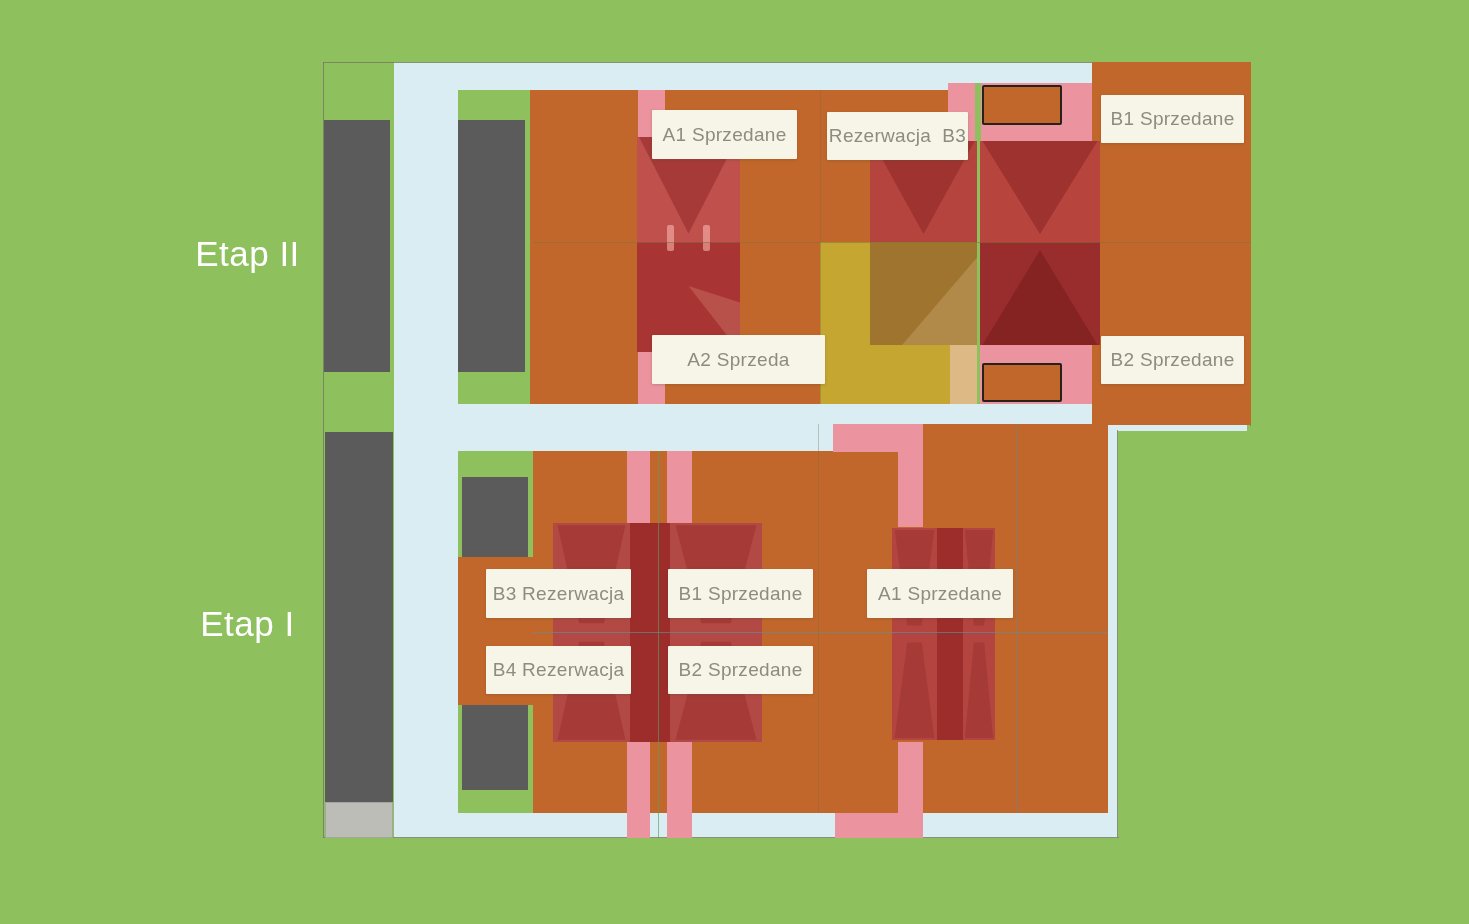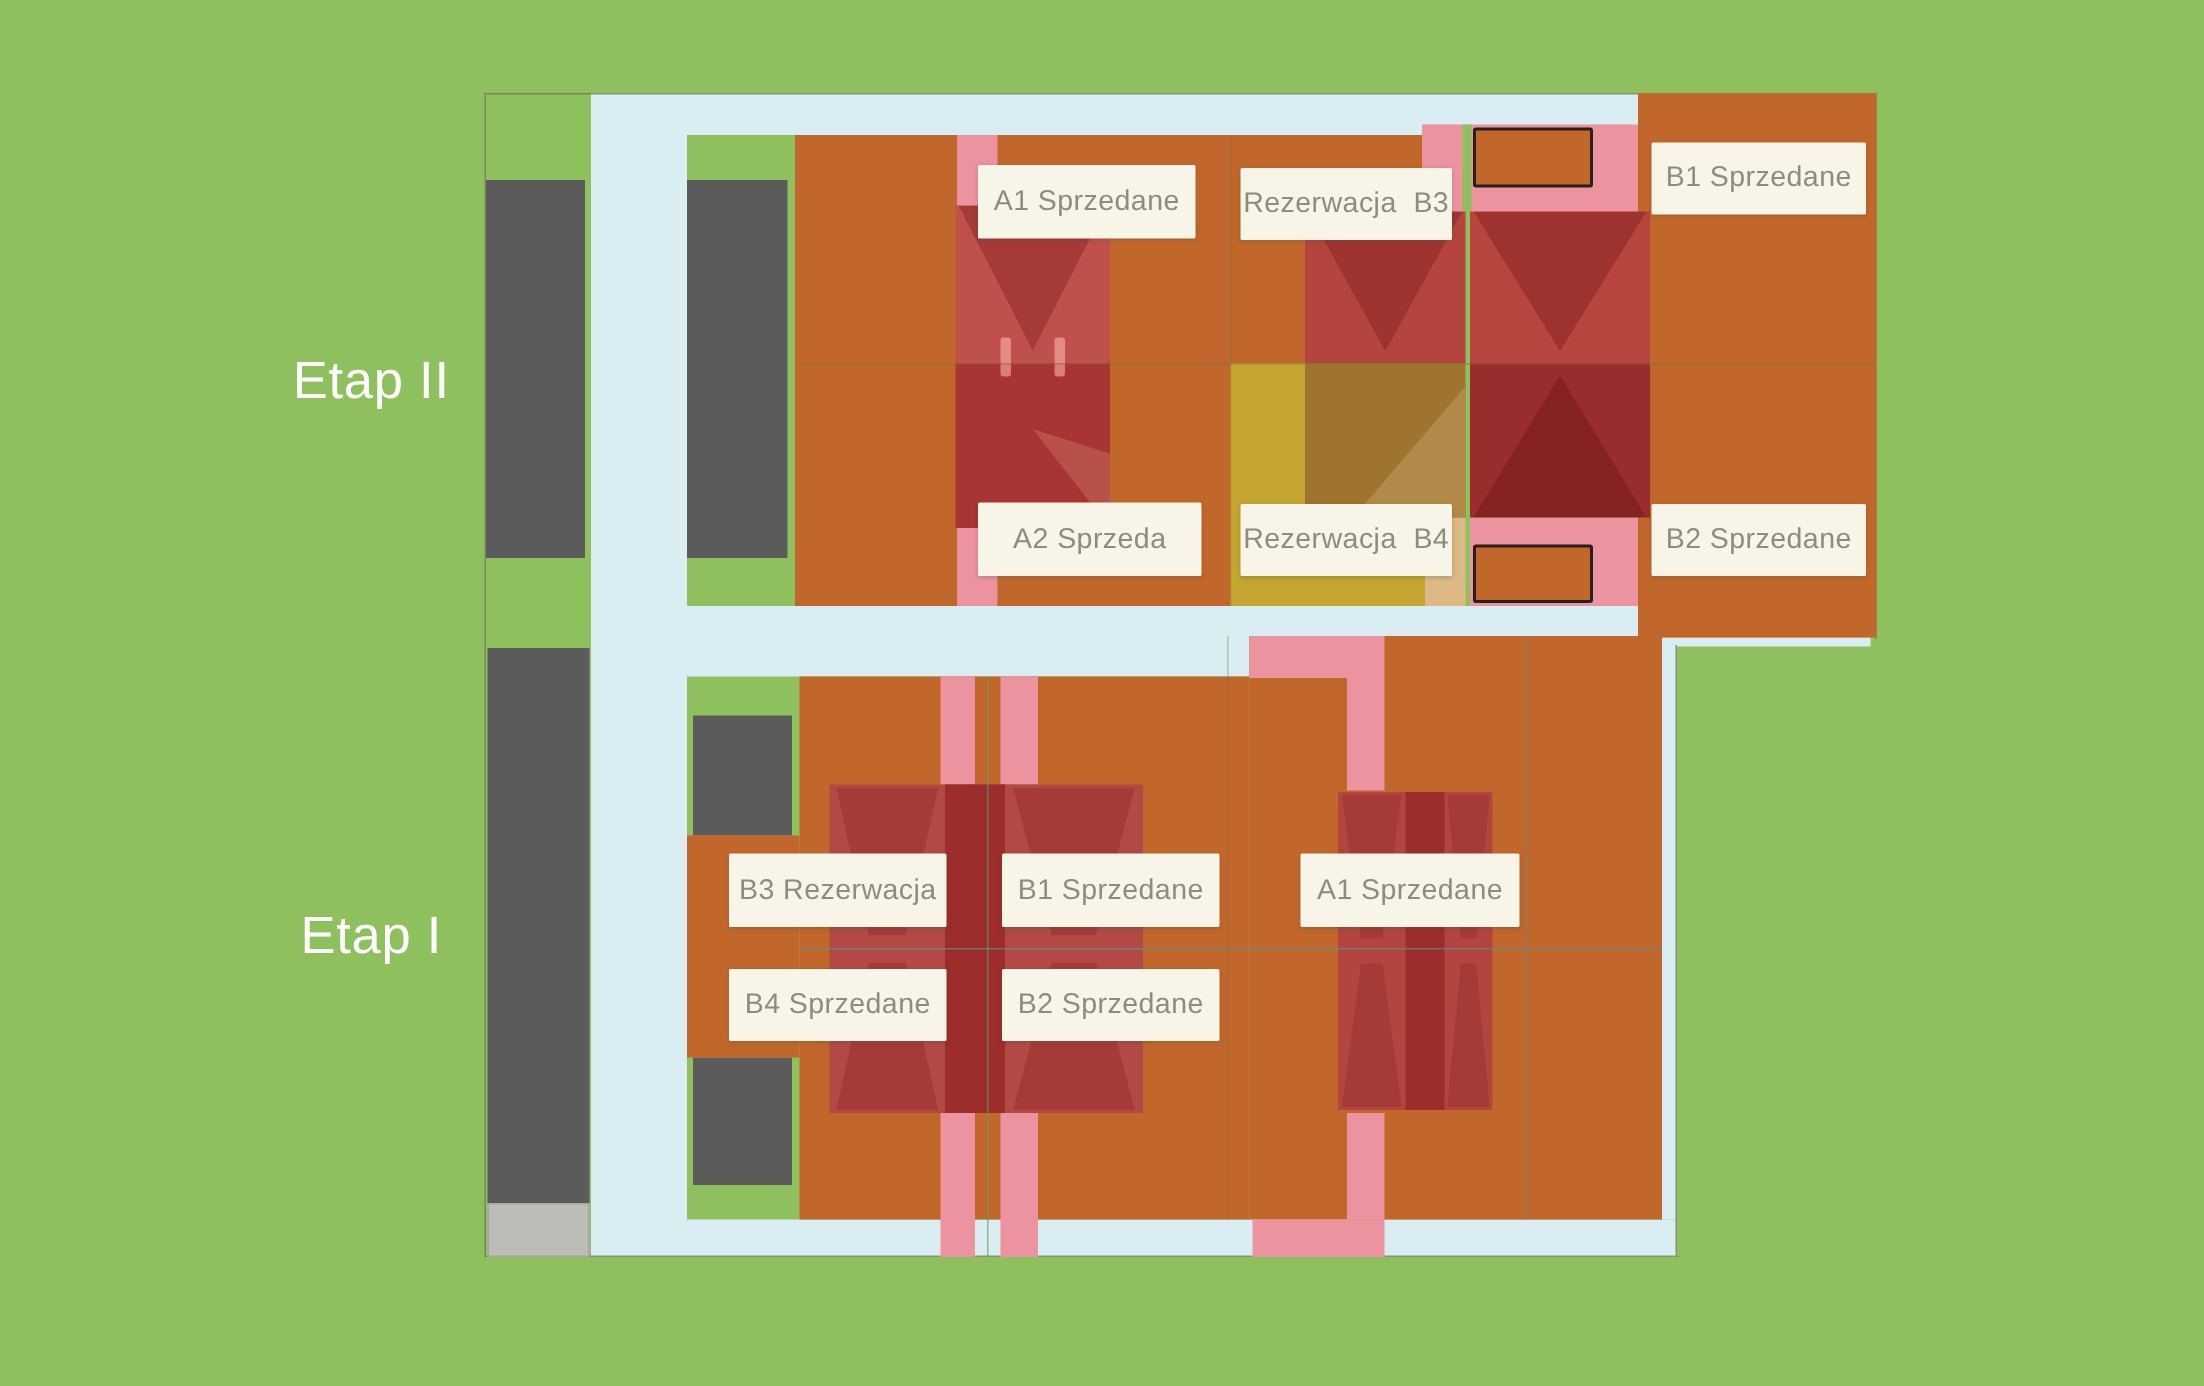--- a/index.html
+++ b/index.html
@@ -125,26 +125,25 @@
   <div class="abs line" style="left:533px;top:242px;width:718px;height:1px;background:rgba(130,115,60,.55);"></div>
   <div class="abs line" style="left:820px;top:90px;width:1px;height:314px;background:rgba(120,110,60,.35);"></div>
   <div class="abs line" style="left:533px;top:632px;width:575px;height:1px;background:rgba(90,145,150,.65);"></div>
   <div class="abs line" style="left:658px;top:451px;width:1px;height:387px;background:rgba(85,160,95,.65);"></div>
   <div class="abs line" style="left:1017px;top:424px;width:1px;height:389px;background:rgba(95,140,150,.5);"></div>
   <div class="abs line" style="left:818px;top:424px;width:1px;height:389px;background:rgba(120,110,60,.35);"></div>
 
   <div class="abs chip" style="left:652px;top:110px;width:145px;height:49px;">A1 Sprzedane</div>
   <div class="abs chip" style="left:827px;top:112px;width:141px;height:48px;">Rezerwacja  B3</div>
   <div class="abs chip" style="left:1101px;top:95px;width:143px;height:48px;">B1 Sprzedane</div>
-  <div class="abs chip" style="left:652px;top:335px;width:149px;height:49px;">A2 Sprzeda</div>
-  <div class="abs chip" style="left:827px;top:336px;width:141px;height:48px;">Rezerwacja  B4</div>
+  <div class="abs chip" style="left:652px;top:335px;width:173px;height:49px;">A2 Sprzeda</div>
   <div class="abs chip" style="left:1101px;top:336px;width:143px;height:48px;">B2 Sprzedane</div>
 
   <div class="abs chip" style="left:486px;top:569px;width:145px;height:49px;">B3 Rezerwacja</div>
   <div class="abs chip" style="left:668px;top:569px;width:145px;height:49px;">B1 Sprzedane</div>
   <div class="abs chip" style="left:867px;top:569px;width:146px;height:49px;">A1 Sprzedane</div>
-  <div class="abs chip" style="left:486px;top:646px;width:145px;height:48px;">B4 Sprzedane</div>
+  <div class="abs chip" style="left:486px;top:646px;width:145px;height:48px;">B4 Rezerwacja</div>
   <div class="abs chip" style="left:668px;top:646px;width:145px;height:48px;">B2 Sprzedane</div>
 
   <div class="abs phase" style="left:160px;top:600px;width:175px;height:48px;">Etap I</div>
   <div class="abs phase" style="left:160px;top:230px;width:175px;height:48px;">Etap II</div>
 
 </div>
 
 </body></html>

